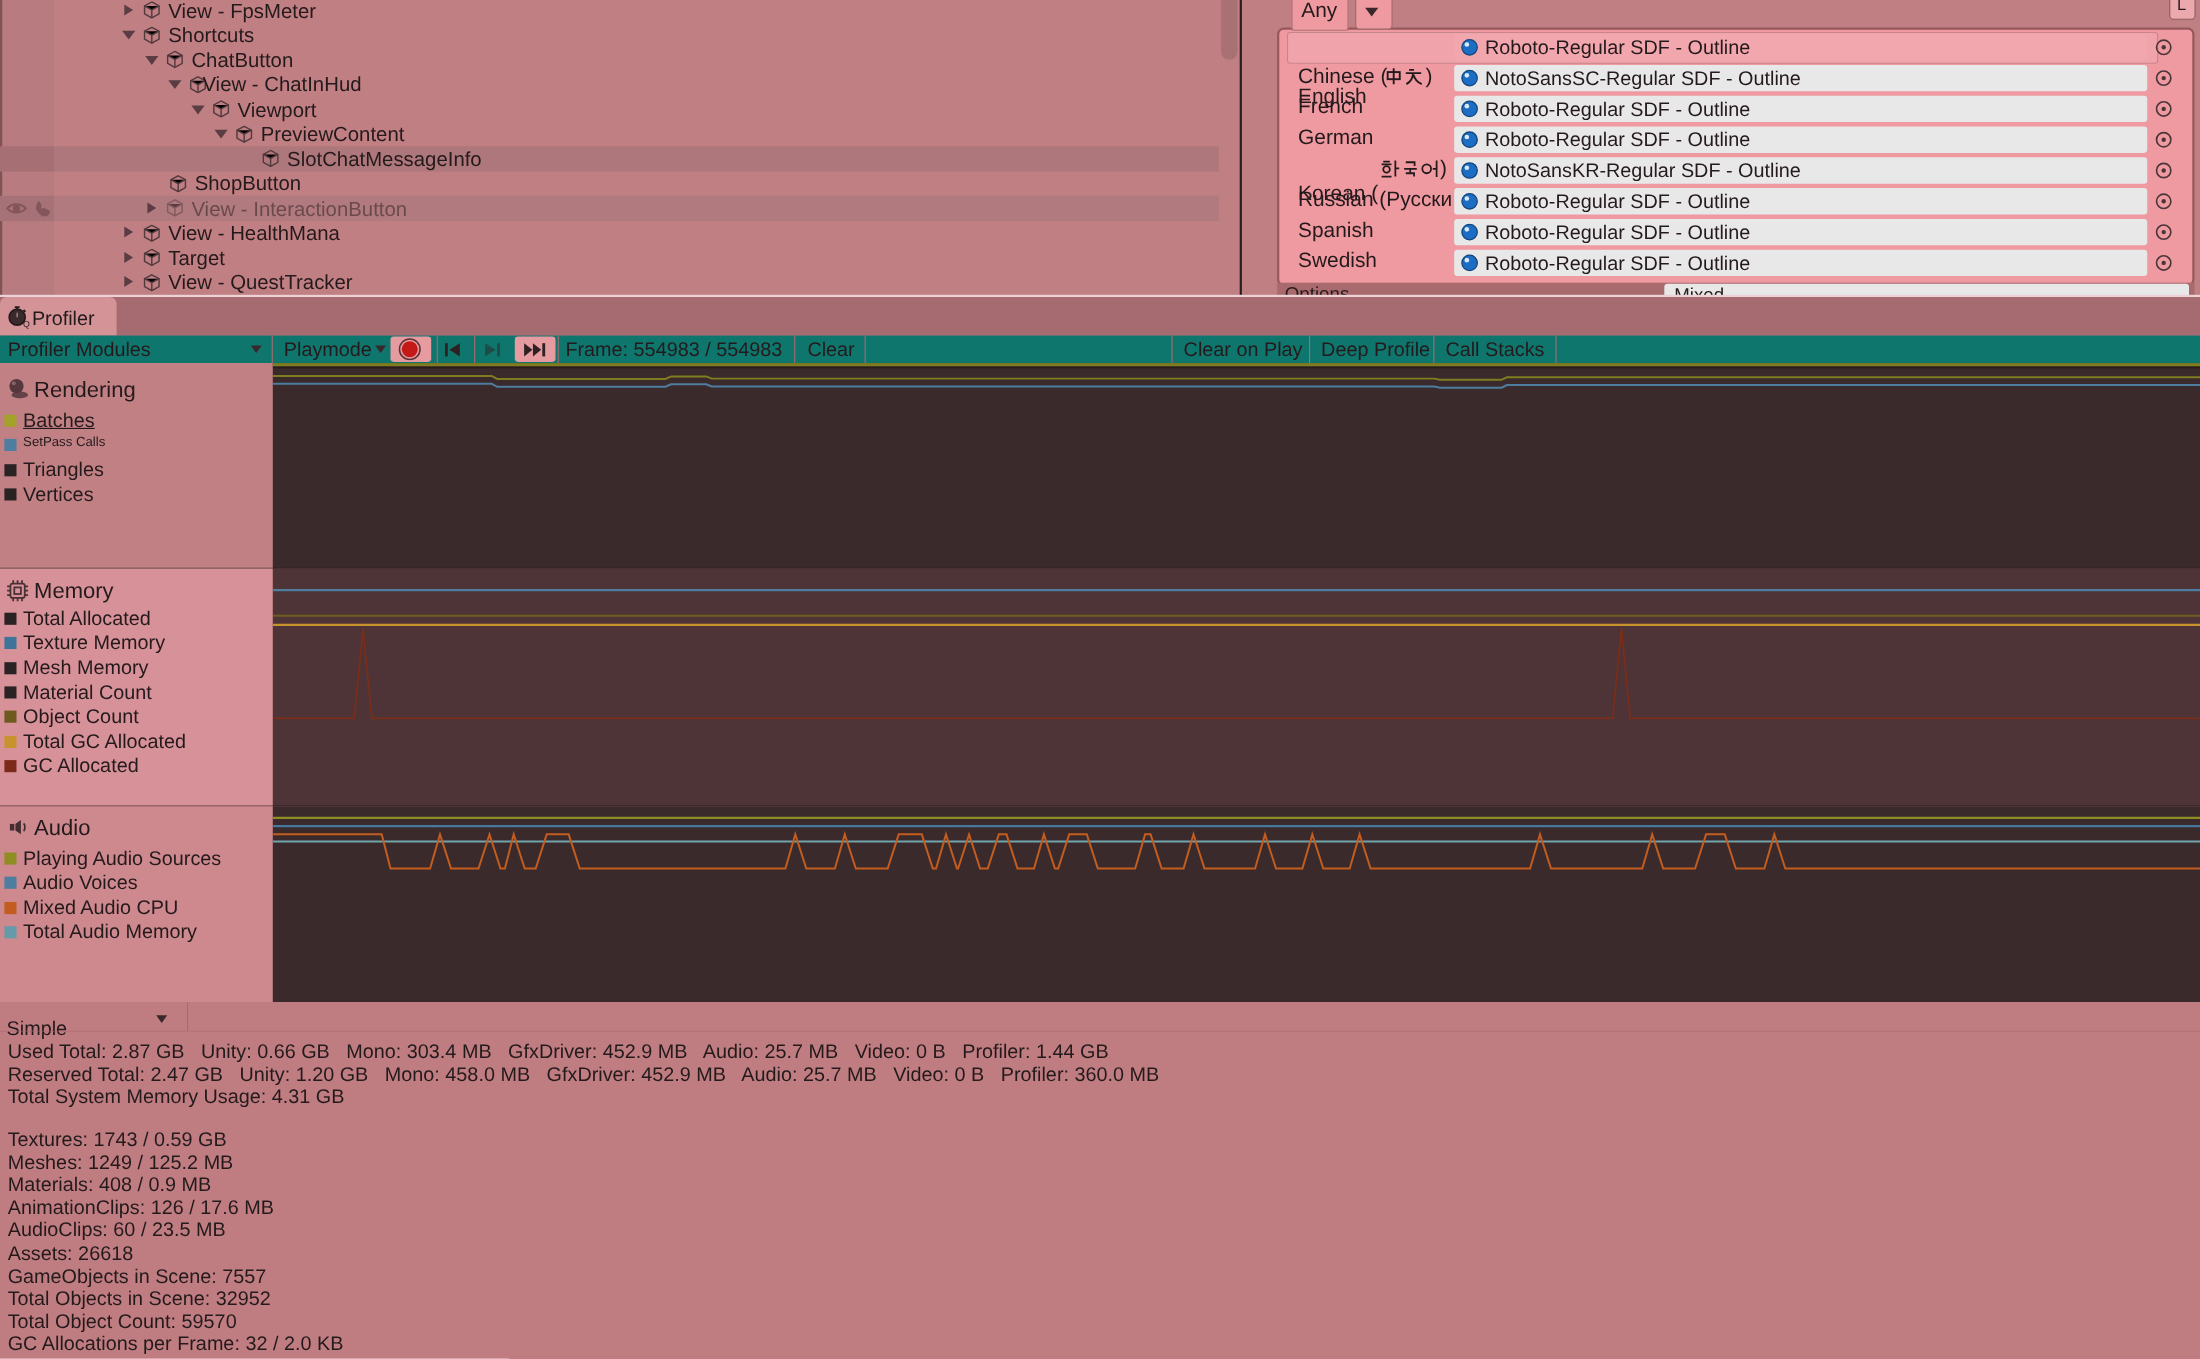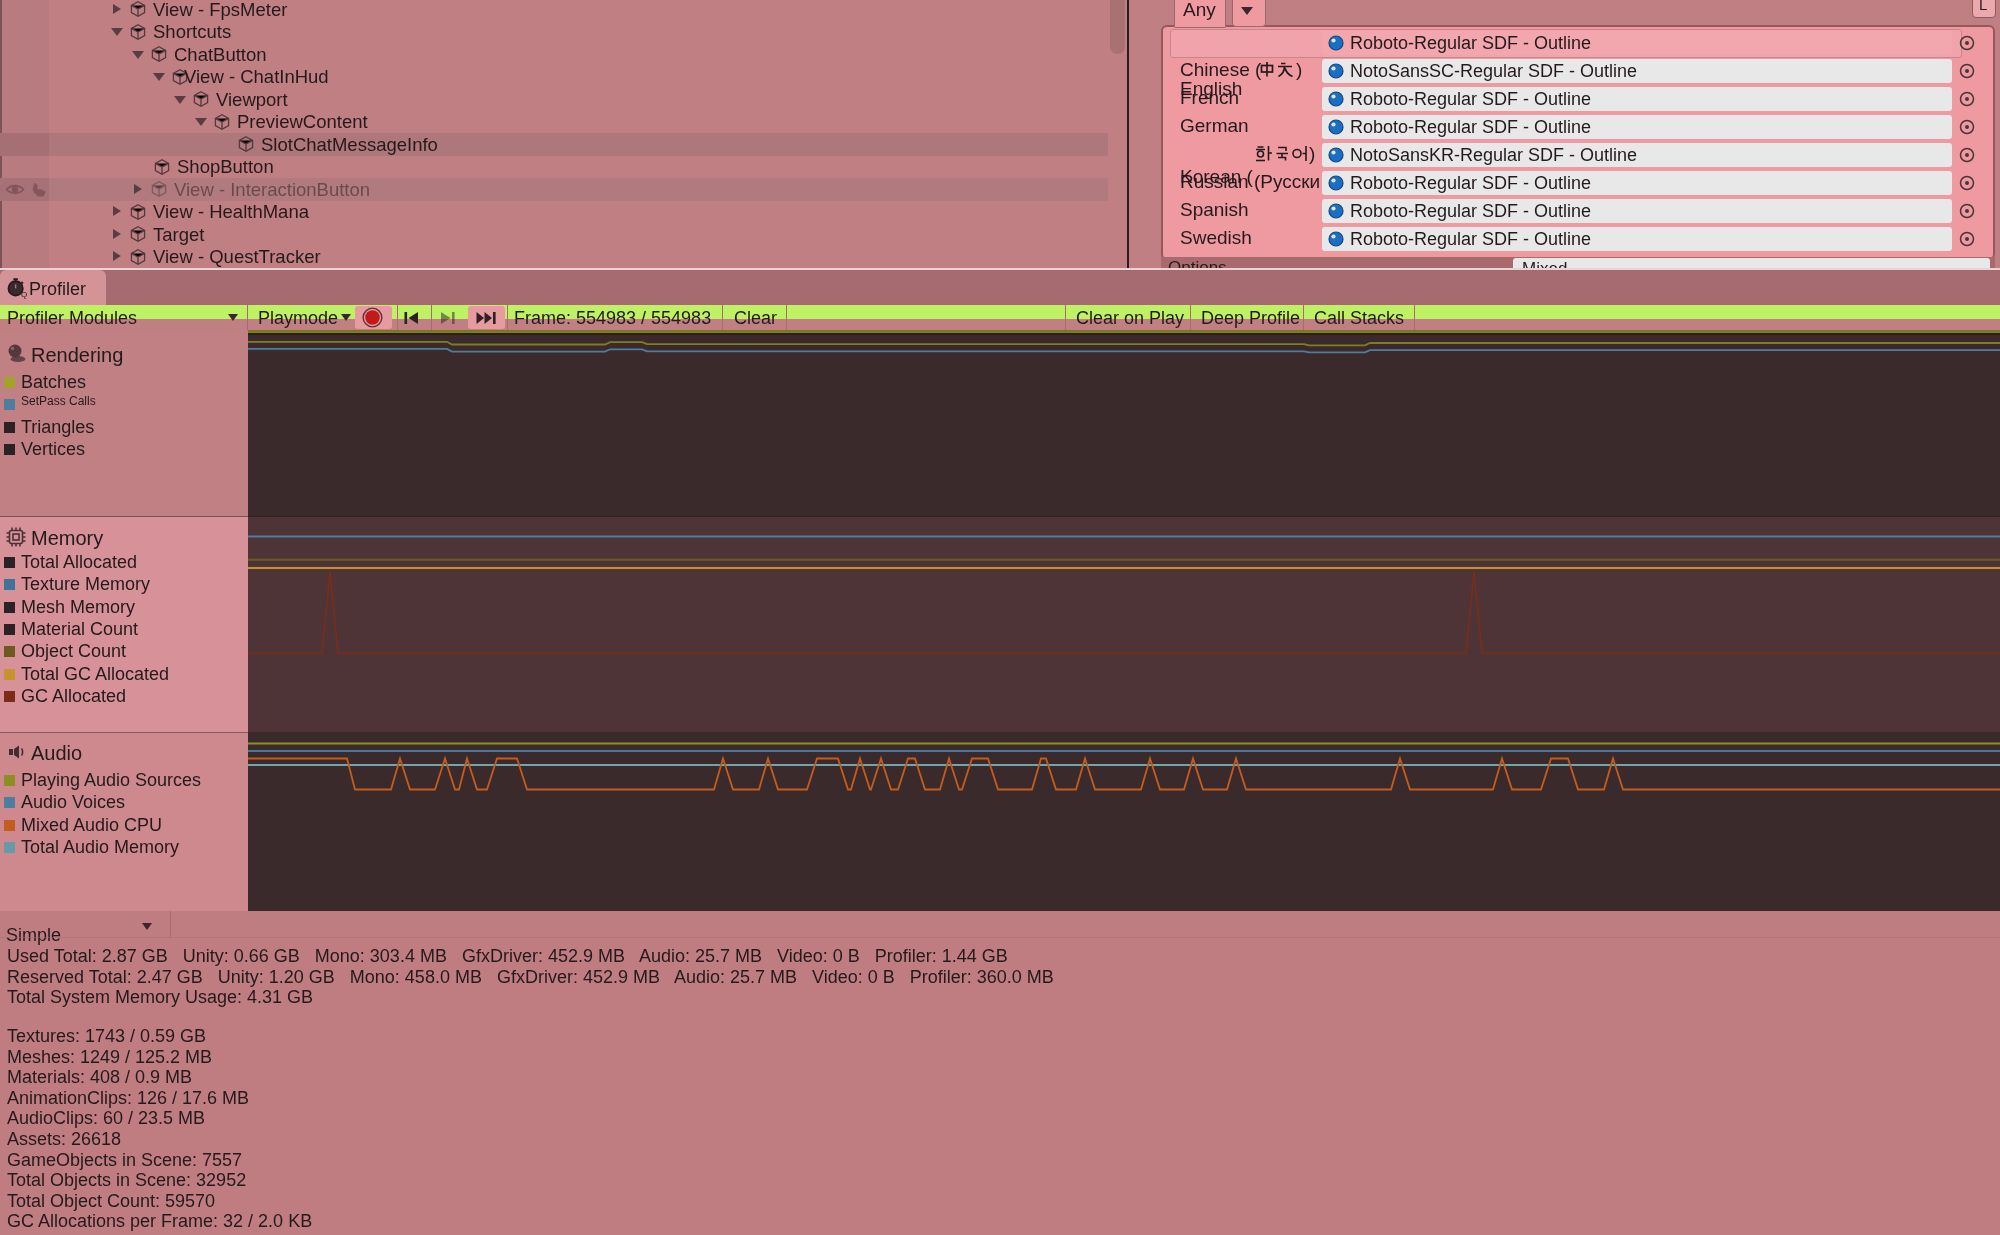--- a/index.html
+++ b/index.html
@@ -238,21 +238,21 @@
 <svg class="abs" style="left:5px;top:6px;" width="23" height="23" viewBox="0 0 26 26">
 <g stroke="#241a1c" fill="none" stroke-width="1.8">
 <circle cx="12" cy="14" r="8.2" fill="#3a2a2c"></circle>
 <path d="M9.5 3.5 L14.5 3.5 M12 3.5 L12 6 M18.5 6.5 L20.5 8.5"></path>
 <path d="M12 14 L12 9.5" stroke="#9b7d80" stroke-width="1.6"></path>
 </g>
 <text x="18" y="24" font-size="9" fill="#241a1c" font-family="Liberation Sans">Q</text>
 </svg>
 <div class="txt" style="left:29px;top:9px;font-size:18px;">Profiler</div>
 </div>
-<div class="abs" style="left:0;top:305px;width:2000px;height:14px;background:#bef264;">
+<div class="abs" style="left:0;top:305px;width:2000px;height:25px;background:#0f766e;">
 <div class="txt" style="left:7px;top:3px;font-size:18px;">Profiler Modules</div>
 <div class="abs" style="left:228px;top:9px;width:0;height:0;border-left:5.5px solid transparent;border-right:5.5px solid transparent;border-top:7px solid #38282b;opacity:1.0;"></div>
 <div class="sep" style="left:247px;top:0;height:25px;"></div>
 <div class="txt" style="left:258px;top:3px;font-size:18px;">Playmode</div>
 <div class="abs" style="left:341px;top:9px;width:0;height:0;border-left:5.5px solid transparent;border-right:5.5px solid transparent;border-top:7px solid #38282b;opacity:1.0;"></div>
 <div class="abs" style="left:355px;top:1px;width:37px;height:23px;background:#e69ba1;border-radius:3px;"></div>
 <svg class="abs" style="left:362px;top:2px;" width="21" height="21" viewBox="0 0 22 22">
         <circle cx="11" cy="11" r="9.8" fill="none" stroke="#5d3336" stroke-width="1.5"></circle>
         <circle cx="11" cy="11" r="7.6" fill="#c41a17"></circle>
       </svg>
@@ -294,21 +294,21 @@
 <div class="abs" style="left:248px;top:403px;width:1752px;height:178px;background:#3b2a2b;"></div>
 <div class="abs" style="left:0;top:185.5px;width:2000px;height:1.5px;background:rgba(35,24,25,.45);"></div>
 <div class="abs" style="left:0;top:401.5px;width:2000px;height:1.5px;background:rgba(35,24,25,.45);"></div>
 <svg class="abs" style="left:6px;top:13px;" width="21" height="21" viewBox="0 0 21 21">
 <circle cx="9" cy="8" r="6.5" fill="#54383d"></circle>
         <circle cx="6.5" cy="5.5" r="1.8" fill="#8a6266"></circle>
         <ellipse cx="12" cy="16" rx="7.5" ry="3" fill="rgba(84,56,61,.85)"></ellipse>
       </svg>
       <div class="txt" style="left:31px;top:14px;font-size:20px;">Rendering</div>
 <div class="sq" style="left:4px;top:46.5px;background:#a3a22a;"></div>
-      <div class="txt" style="left:21px;top:41.5px;font-size:18px;">Batches</div>
+      <div class="txt" style="left:21px;top:41.5px;font-size:18px;text-decoration:underline;">Batches</div>
 <div class="sq" style="left:4px;top:69.0px;background:#4d7d9f;"></div>
       <div class="txt" style="left:21px;top:64.0px;font-size:12px;">SetPass Calls</div>
 <div class="sq" style="left:4px;top:91.5px;background:#2a2223;"></div>
       <div class="txt" style="left:21px;top:86.5px;font-size:18px;">Triangles</div>
 <div class="sq" style="left:4px;top:114.0px;background:#2a2223;"></div>
       <div class="txt" style="left:21px;top:109.0px;font-size:18px;text-align:right;">Vertices</div>
 <svg class="abs" style="left:5px;top:196px;" width="22" height="22" viewBox="0 0 22 22">
 <g stroke="#4a3136" stroke-width="1.6" fill="none">
 <rect x="4.5" y="4.5" width="13" height="13" rx="2"></rect>
 <rect x="8" y="8" width="6" height="6"></rect>

